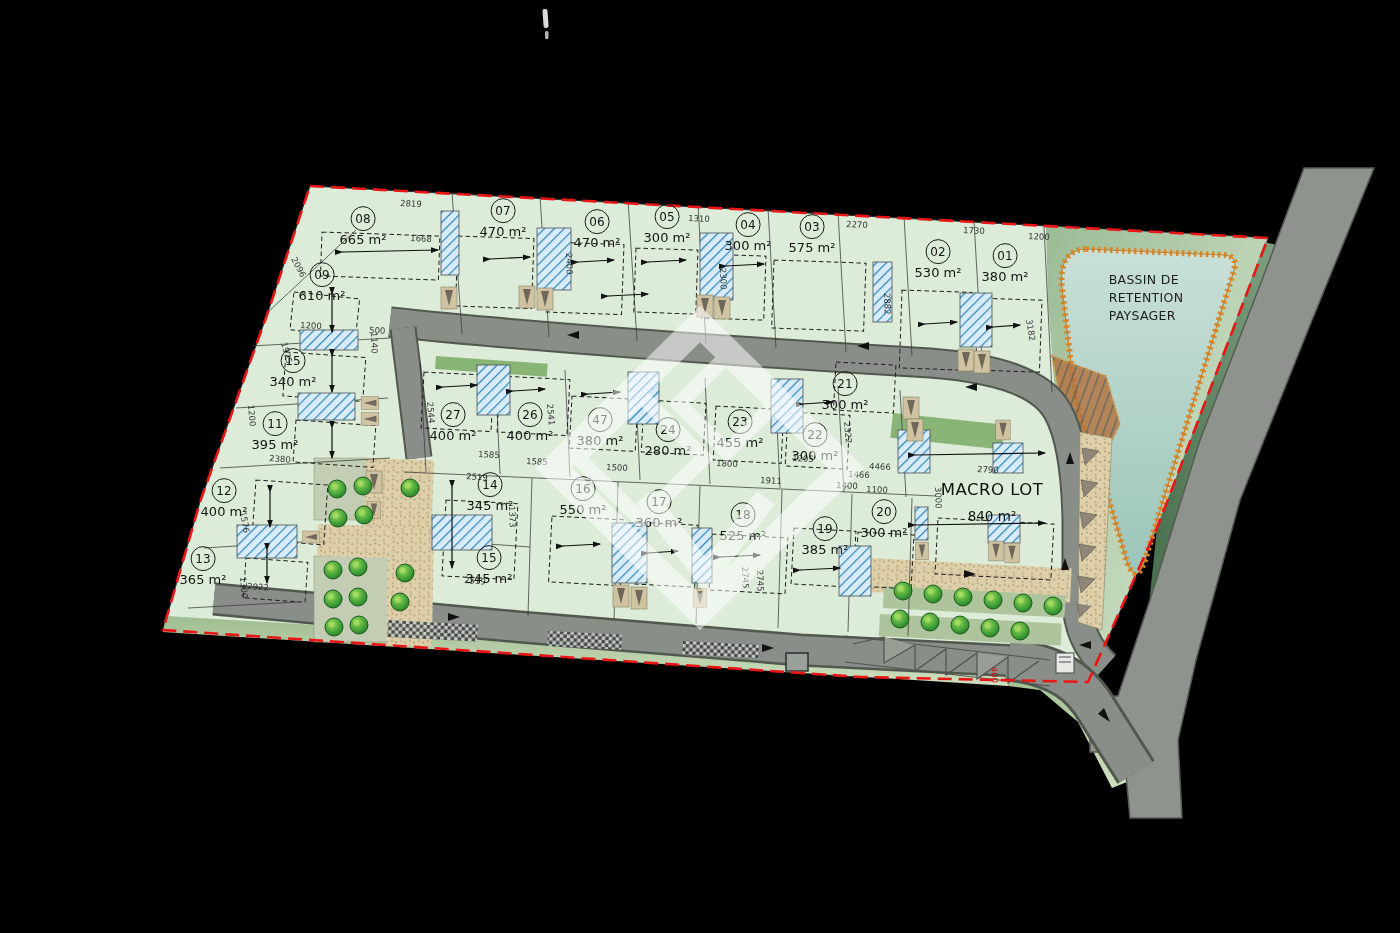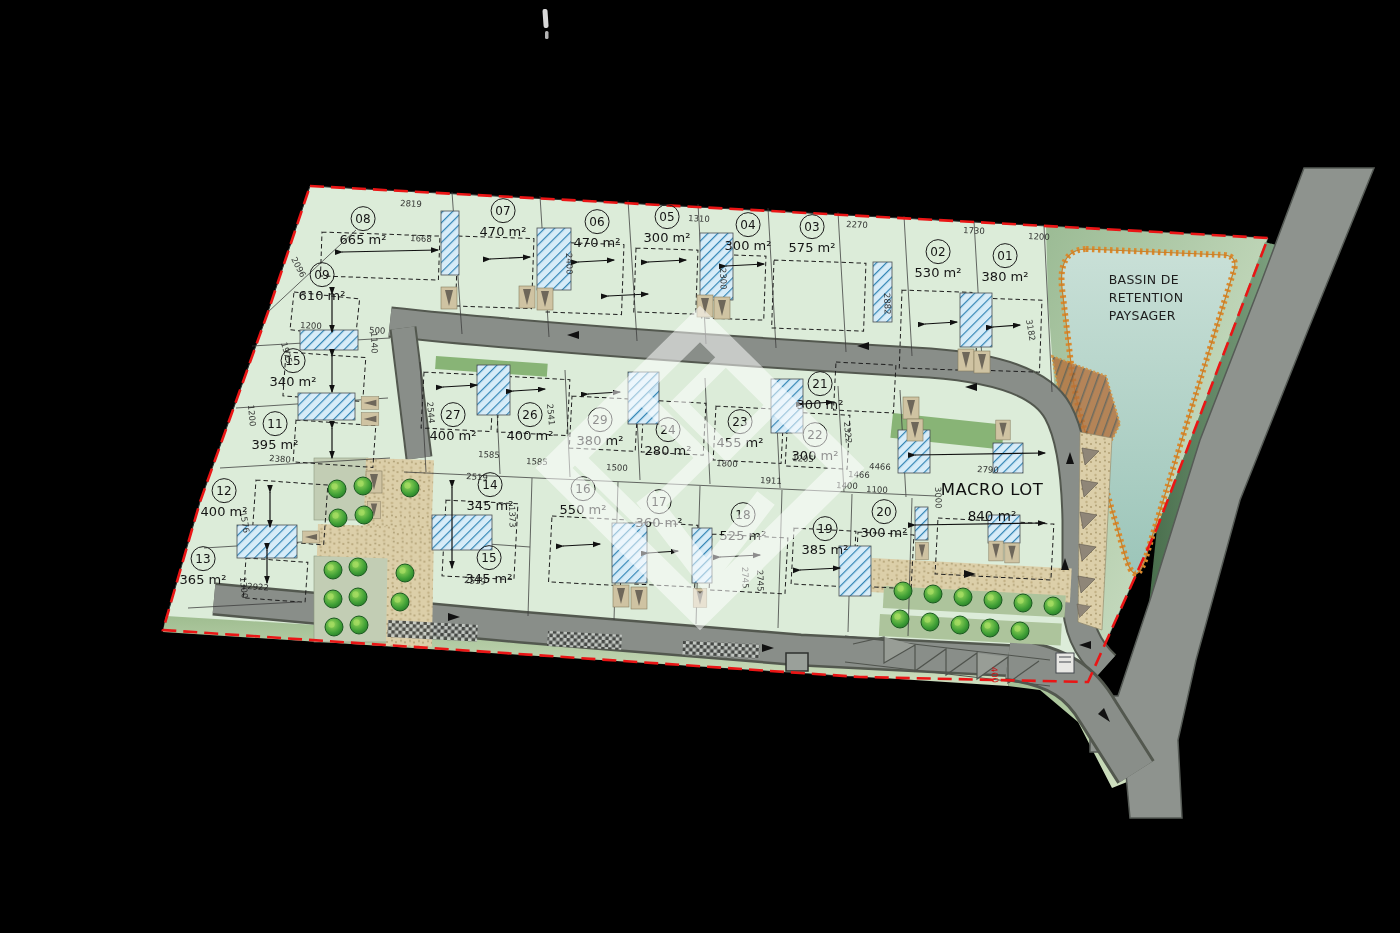--- a/index.html
+++ b/index.html
@@ -456,38 +456,38 @@
     <span class="area">525 m²</span>
       </div>
   <div class="lot" style="left:825px;top:535px">
     <span class="num">19</span>
     <span class="area">385 m²</span>
       </div>
   <div class="lot" style="left:884px;top:518px">
     <span class="num">20</span>
     <span class="area">300 m²</span>
       </div>
-  <div class="lot" style="left:820px;top:390px">
+  <div class="lot" style="left:845px;top:390px">
     <span class="num">21</span>
     <span class="area">300 m²</span>
       </div>
   <div class="lot" style="left:815px;top:441px">
     <span class="num">22</span>
     <span class="area">300 m²</span>
       </div>
   <div class="lot" style="left:740px;top:428px">
     <span class="num">23</span>
     <span class="area">455 m²</span>
       </div>
   <div class="lot" style="left:668px;top:436px">
     <span class="num">24</span>
     <span class="area">280 m²</span>
       </div>
   <div class="lot" style="left:600px;top:426px">
-    <span class="num">29</span>
+    <span class="num">47</span>
     <span class="area">380 m²</span>
       </div>
   <div class="lot" style="left:530px;top:421px">
     <span class="num">26</span>
     <span class="area">400 m²</span>
       </div>
   <div class="lot" style="left:453px;top:421px">
     <span class="num">27</span>
     <span class="area">400 m²</span>
       </div>

